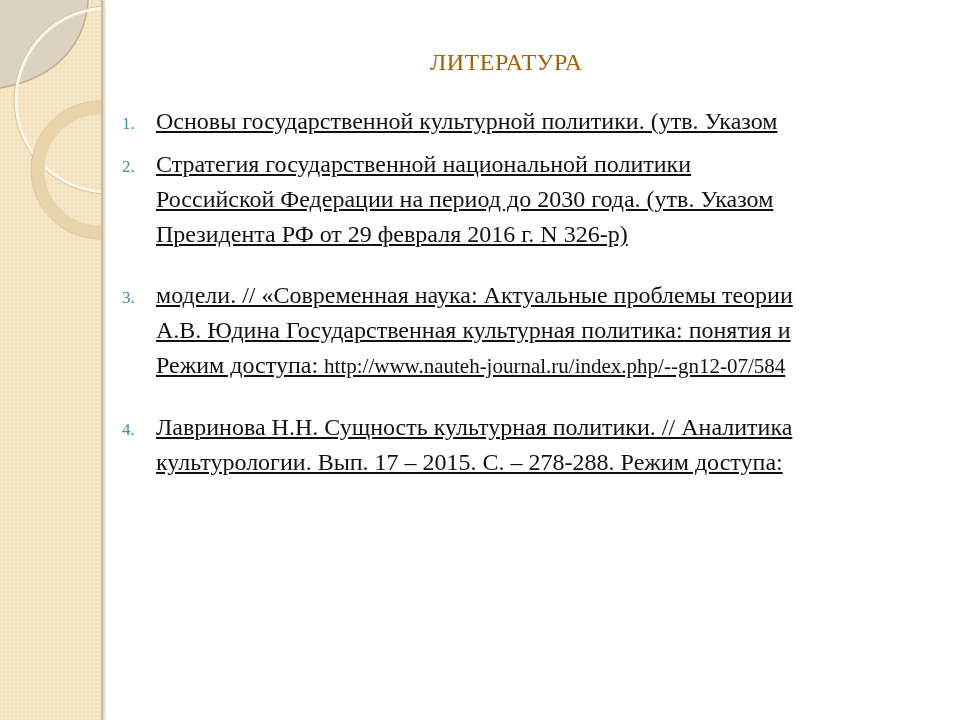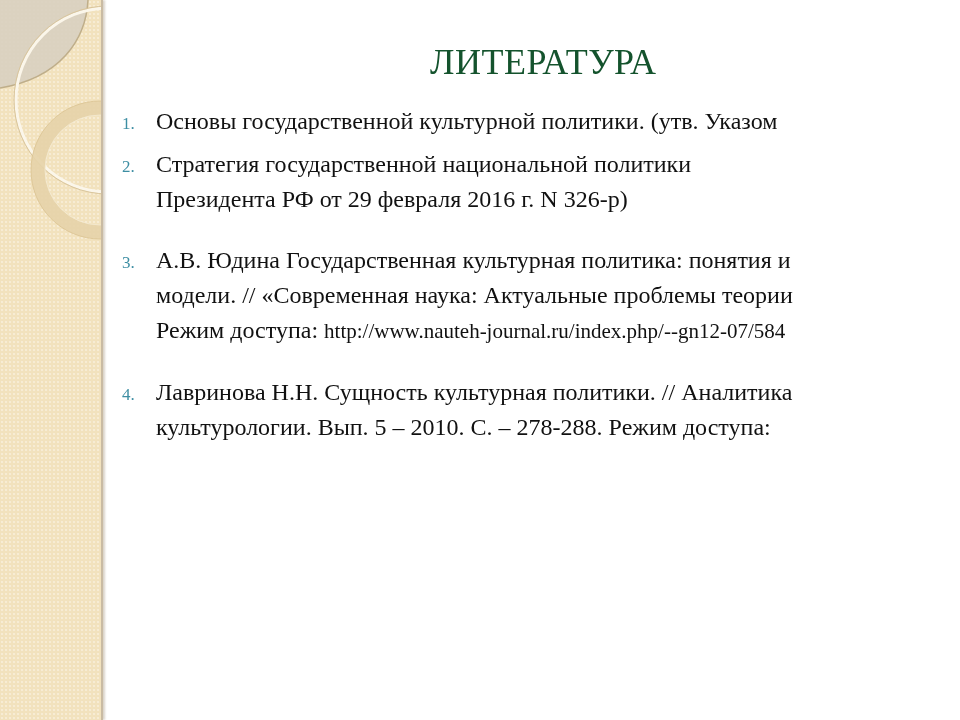--- a/index.html
+++ b/index.html
@@ -37,22 +37,22 @@
     }
     .side-panel svg {
       position: absolute;
       left: 0;
       top: 0;
     }
     .slide-title {
       position: absolute;
       left: 430px;
       top: 40px;
-      font-size: 36px;
-      color: #14532d;
+      font-size: 24px;
+      color: #a16207;
       letter-spacing: 0.5px;
       line-height: 44px;
       white-space: nowrap;
     }
     .ref-list {
       position: absolute;
       left: 122px;
       top: 104px;
       width: 830px;
       margin: 0;
@@ -75,21 +75,21 @@
       color: #3d8ea3;
       line-height: 35px;
     }
     .ref-text .url {
       font-size: 21px;
       text-align: center;
     }
     .ref-item.i1 { margin-bottom: 8px; }
     .ref-item.i2 { margin-bottom: 26px; }
     .ref-item.i3 { margin-bottom: 26px; }
-    .line { display: block; white-space: nowrap; }
+    .line { display: block; white-space: nowrap; text-decoration: underline; }
   </style>
 </head>
 <body>
 
 <div class="side-panel">
   <svg width="103" height="720" viewBox="0 0 103 720">
 
     <path d="M0,0 L88,0 C86,40 60,78 0,88 Z" fill="#d8d0c0" opacity="0.9"></path>
     <path d="M88,0 C86,40 60,78 0,88" fill="none" stroke="#bfae8a" stroke-width="1.5"></path>
 
@@ -109,31 +109,32 @@
   <li class="ref-item i1">
     <span class="ref-num">1.</span>
     <span class="ref-text">
       <span class="line">Основы государственной культурной политики. (утв. Указом</span>
     </span>
   </li>
   <li class="ref-item i2">
     <span class="ref-num">2.</span>
     <span class="ref-text">
       <span class="line">Стратегия государственной национальной политики</span>
+      <span class="line">Российской Федерации на период до 2030 года. (утв. Указом</span>
       <span class="line">Президента РФ от 29 февраля 2016 г. N 326-р)</span>
     </span>
   </li>
   <li class="ref-item i3">
     <span class="ref-num">3.</span>
     <span class="ref-text">
+      <span class="line">модели. // «Современная наука: Актуальные проблемы теории</span>
       <span class="line">А.В. Юдина Государственная культурная политика: понятия и</span>
-      <span class="line">модели. // «Современная наука: Актуальные проблемы теории</span>
       <span class="line"><span>Режим доступа: </span><span class="url">http://www.nauteh-journal.ru/index.php/--gn12-07/584</span></span>
     </span>
   </li>
   <li class="ref-item i4">
     <span class="ref-num">4.</span>
     <span class="ref-text">
       <span class="line">Лавринова Н.Н. Сущность культурная политики. // Аналитика</span>
-      <span class="line">культурологии. Вып. 5 – 2010. С. – 278-288.  Режим доступа:</span>
+      <span class="line">культурологии. Вып. 17 – 2015. С. – 278-288.  Режим доступа:</span>
     </span>
   </li>
 </ol>
 
 </body></html>

